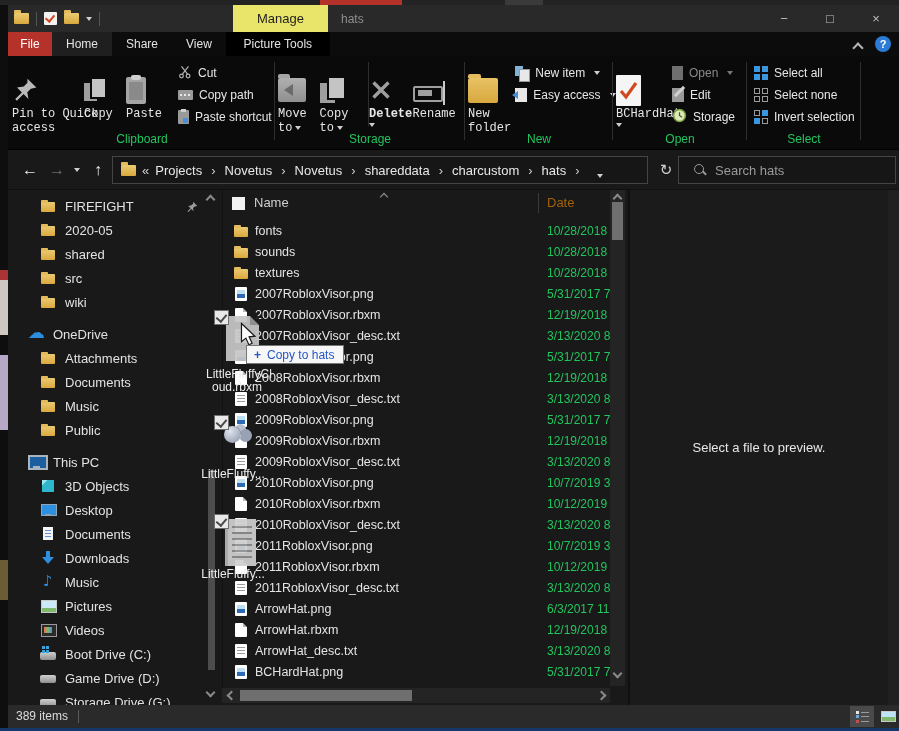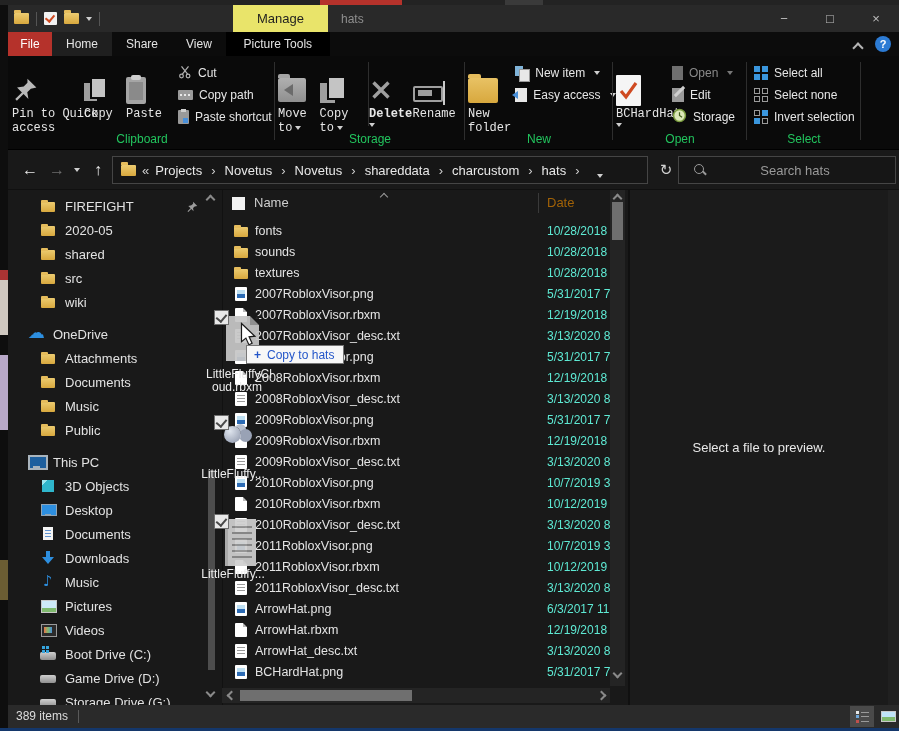--- a/index.html
+++ b/index.html
@@ -114,21 +114,21 @@
   .crumb-label { font-size:13px; color:#e8e8e8; padding:0 2px; }
   .crumb-sep { font-size:13px; color:#cfcfcf; padding:0 7px; }
   .crumb-item:last-of-type .crumb-sep { display:none; }
   #addr-dd { position:absolute; right:44px; top:17px; }
   #refresh-btn { position:absolute; left:644px; top:6px; width:28px; height:28px; display:flex; align-items:center; justify-content:center; color:#d0d0d0; font-size:15px; }
   #search-box { position:absolute; left:670px; top:6px; width:218px; height:28px; background:#161616; border:1px solid #454545; display:flex; align-items:center; }
   .mag { position:relative; width:14px; height:14px; margin:0 8px 0 14px; flex:none; }
   .mag::before { content:""; position:absolute; left:1px; top:1px; width:8px; height:8px; border:1.5px solid #9a9a9a; border-radius:50%; }
   .mag::after { content:""; position:absolute; left:9px; top:9px; width:5px; height:1.5px; background:#9a9a9a; transform:rotate(45deg); }
   #search-input { background:transparent; border:none; outline:none; color:#9a9a9a; font-size:13px; width:160px;
-    font-family:"Liberation Sans","DejaVu Sans",sans-serif;text-align:center; }
+    font-family:"Liberation Sans","DejaVu Sans",sans-serif; }
   #search-input::placeholder { color:#9a9a9a; opacity:1; }
 
   
   #main { position:absolute; left:8px; top:190px; width:891px; height:515px; background:#191919; }
 
   
   #sidebar { position:absolute; left:0; top:0; width:214px; height:515px; overflow:hidden; padding-top:4px; }
   .side-row { height:24px; display:flex; align-items:center; padding-left:32px; position:relative; }
   .side-row.root { padding-left:20px; }
   .side-row.section { margin-top:8px; }
@@ -175,21 +175,21 @@
   #rows { position:absolute; left:0; top:30px; width:388px; height:466px; overflow:hidden; }
   .file-row { height:21px; display:flex; align-items:center; position:relative; }
   .fi { width:16px; height:16px; position:relative; flex:none; margin-left:10px; }
   .fi.i-img::before { content:""; position:absolute; left:2px; top:1px; width:12px; height:14px; background:#fff; border-radius:1px; }
   .fi.i-img::after { content:""; position:absolute; left:4px; top:4px; width:8px; height:8px; background:linear-gradient(180deg,#bfe0f2 45%,#2d6cb5 45%); }
   .fi.i-doc::before { content:""; position:absolute; left:2px; top:1px; width:12px; height:14px; background:#fff; border-radius:1px; }
   .fi.i-doc::after { content:""; position:absolute; right:2px; top:1px; width:0; height:0; border-top:4px solid #191919; border-left:4px solid #b9b9b9; }
   .fi.i-txt::before { content:""; position:absolute; left:2px; top:1px; width:12px; height:14px; background:#fff; border-radius:1px; }
   .fi.i-txt::after { content:""; position:absolute; left:4px; top:4px; width:8px; height:9px; background:repeating-linear-gradient(#9a9a9a 0 1px,transparent 1px 3px); }
   .fname { font-size:12.5px; color:#e4e4e4; margin-left:6px; white-space:nowrap; }
-  .fdate { position:absolute; left:324px; width:64px; font-size:12px; color:#5eead4; white-space:nowrap; overflow:hidden; }
+  .fdate { position:absolute; left:324px; width:64px; font-size:12px; color:#22c55e; white-space:nowrap; overflow:hidden; }
 
   
   #vscroll { position:absolute; left:602px; top:0; width:15px; height:496px; background:#242424; }
   #v-thumb { position:absolute; left:2px; top:12px; width:11px; height:38px; background:#6f6f6f; }
   #vscroll .chev-up { left:4px; top:3px; } #vscroll .chev-down { left:4px; bottom:8px; }
   #hscroll { position:absolute; left:214px; top:498px; width:388px; height:15px; background:#242424; }
   #h-thumb { position:absolute; left:18px; top:2px; width:172px; height:11px; background:#6f6f6f; }
   .chev-left,.chev-right { position:absolute; top:4px; width:8px; height:8px; }
   .chev-left { left:4px; } .chev-right { right:4px; }
   .chev-left::before { content:""; position:absolute; left:2px; top:0; width:5px; height:5px; border-left:2px solid #8a8a8a; border-bottom:2px solid #8a8a8a; transform:rotate(45deg); }

